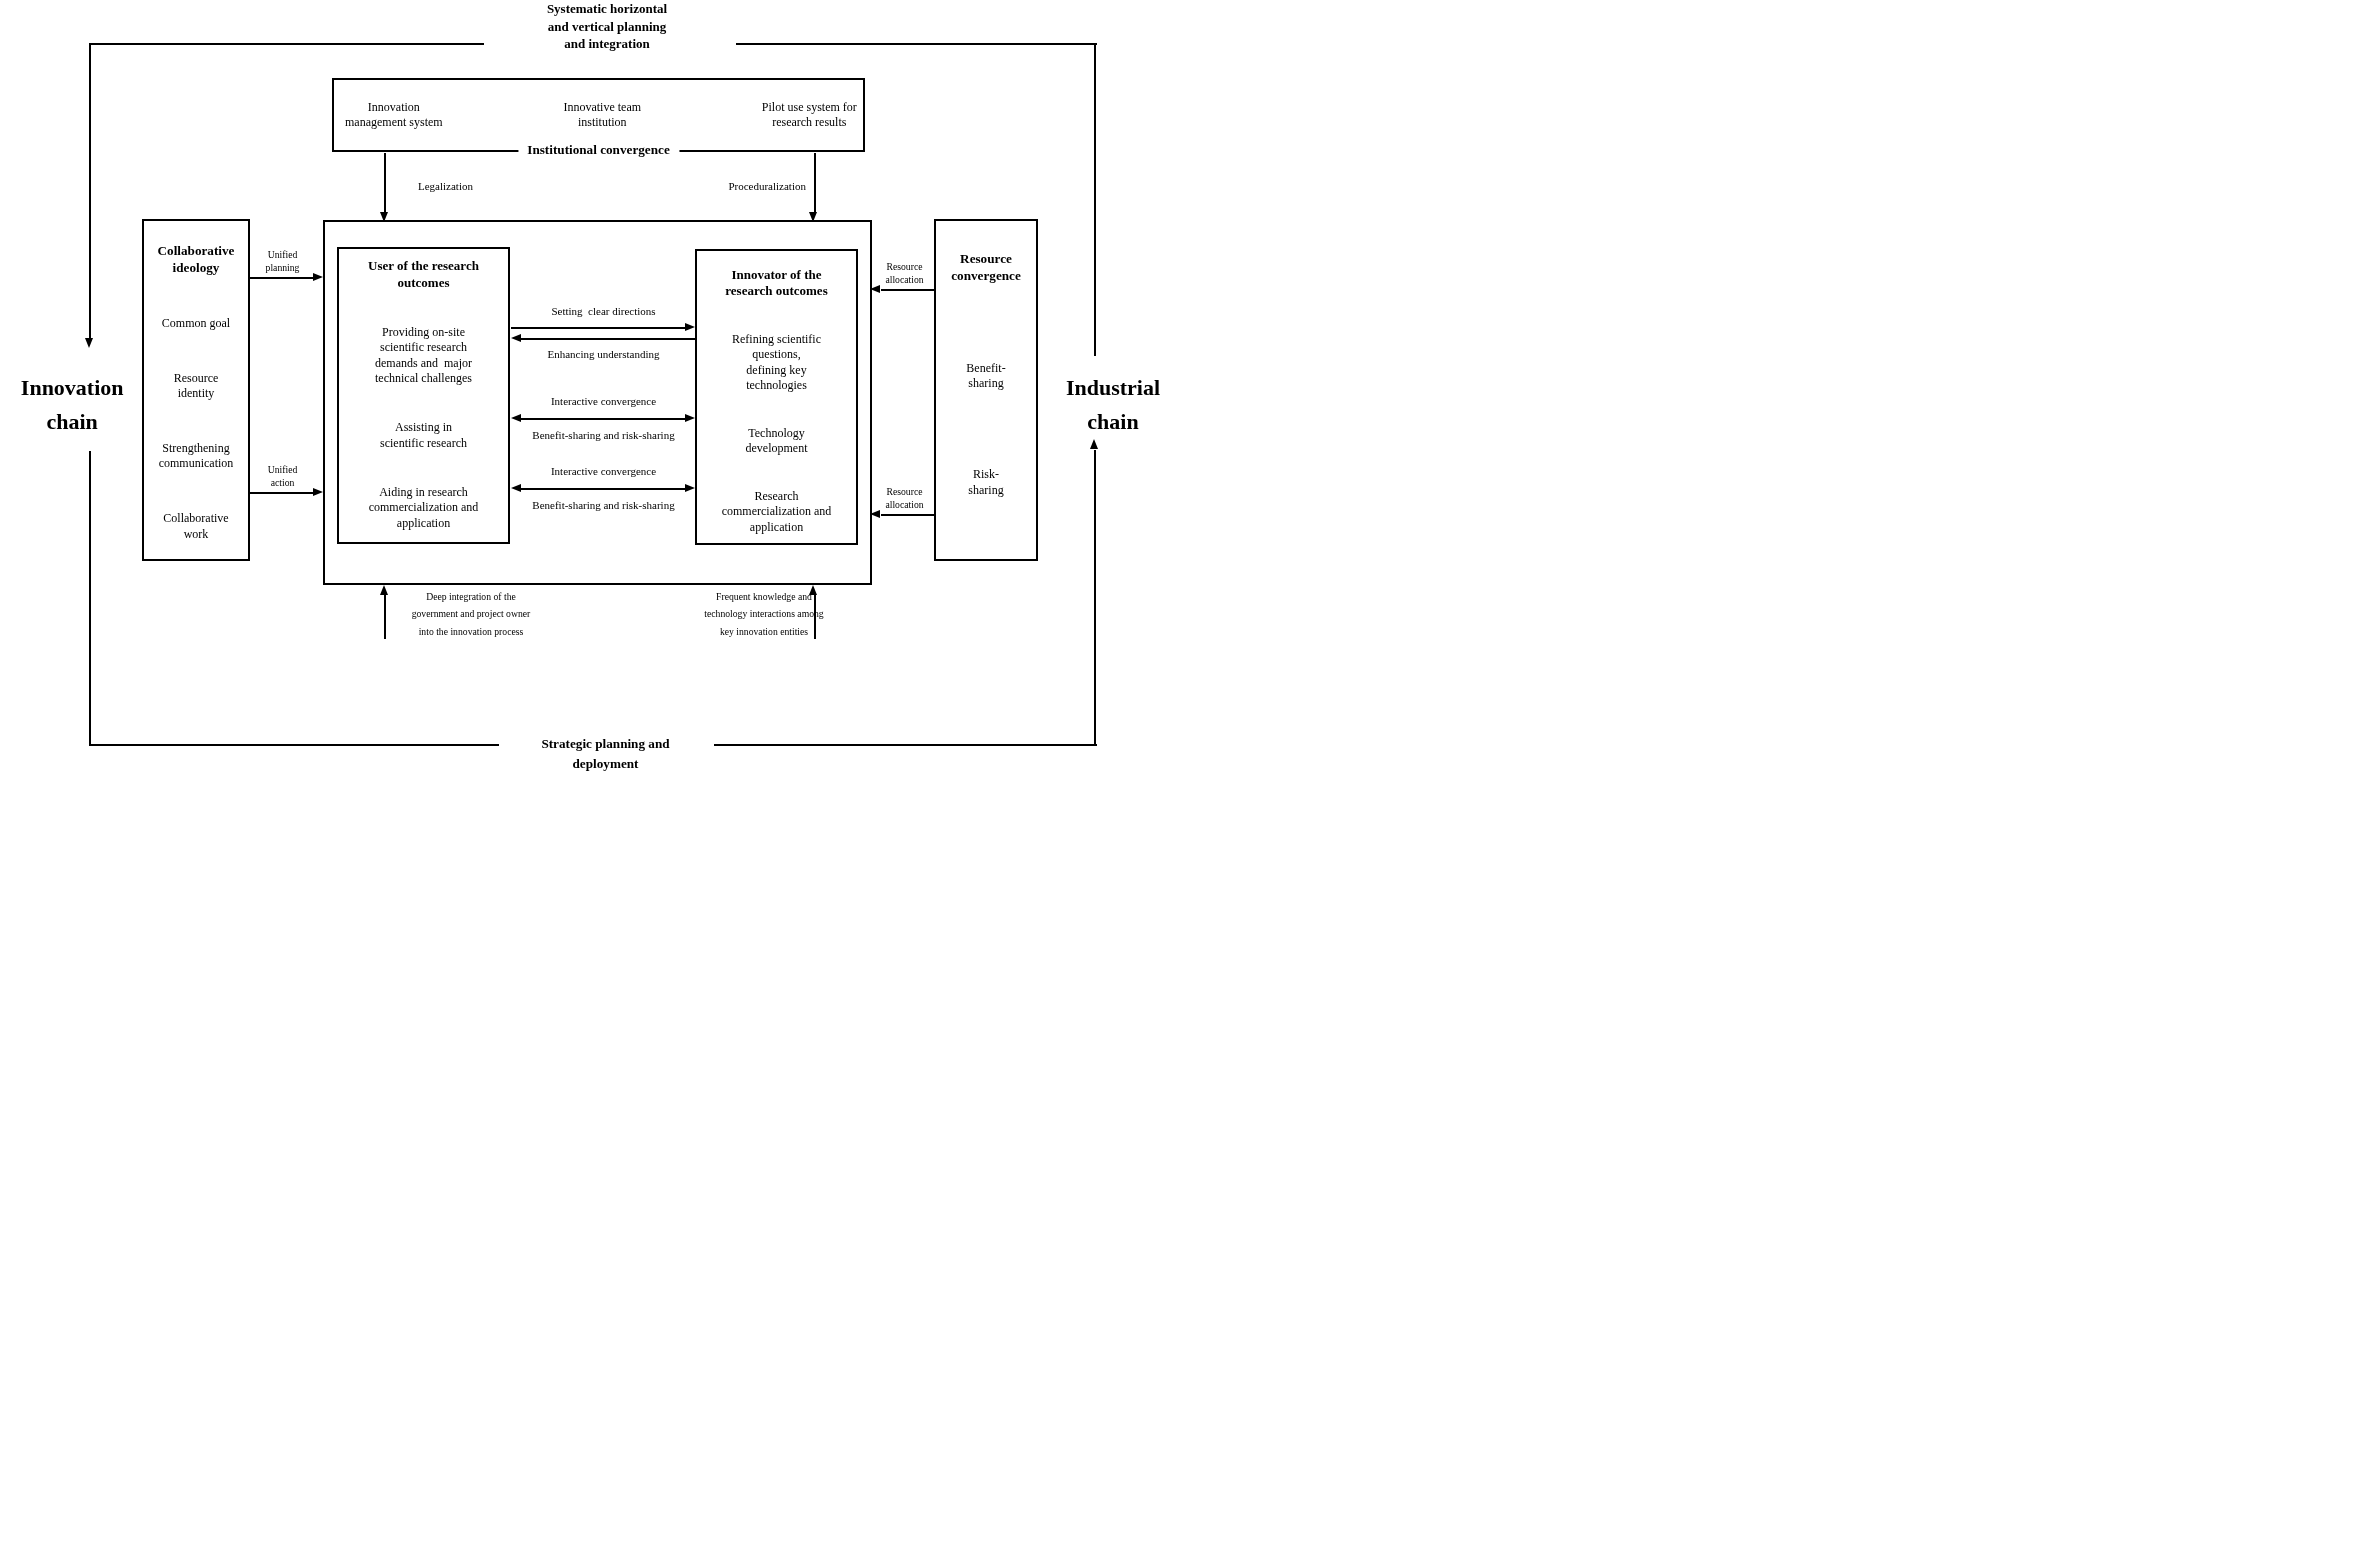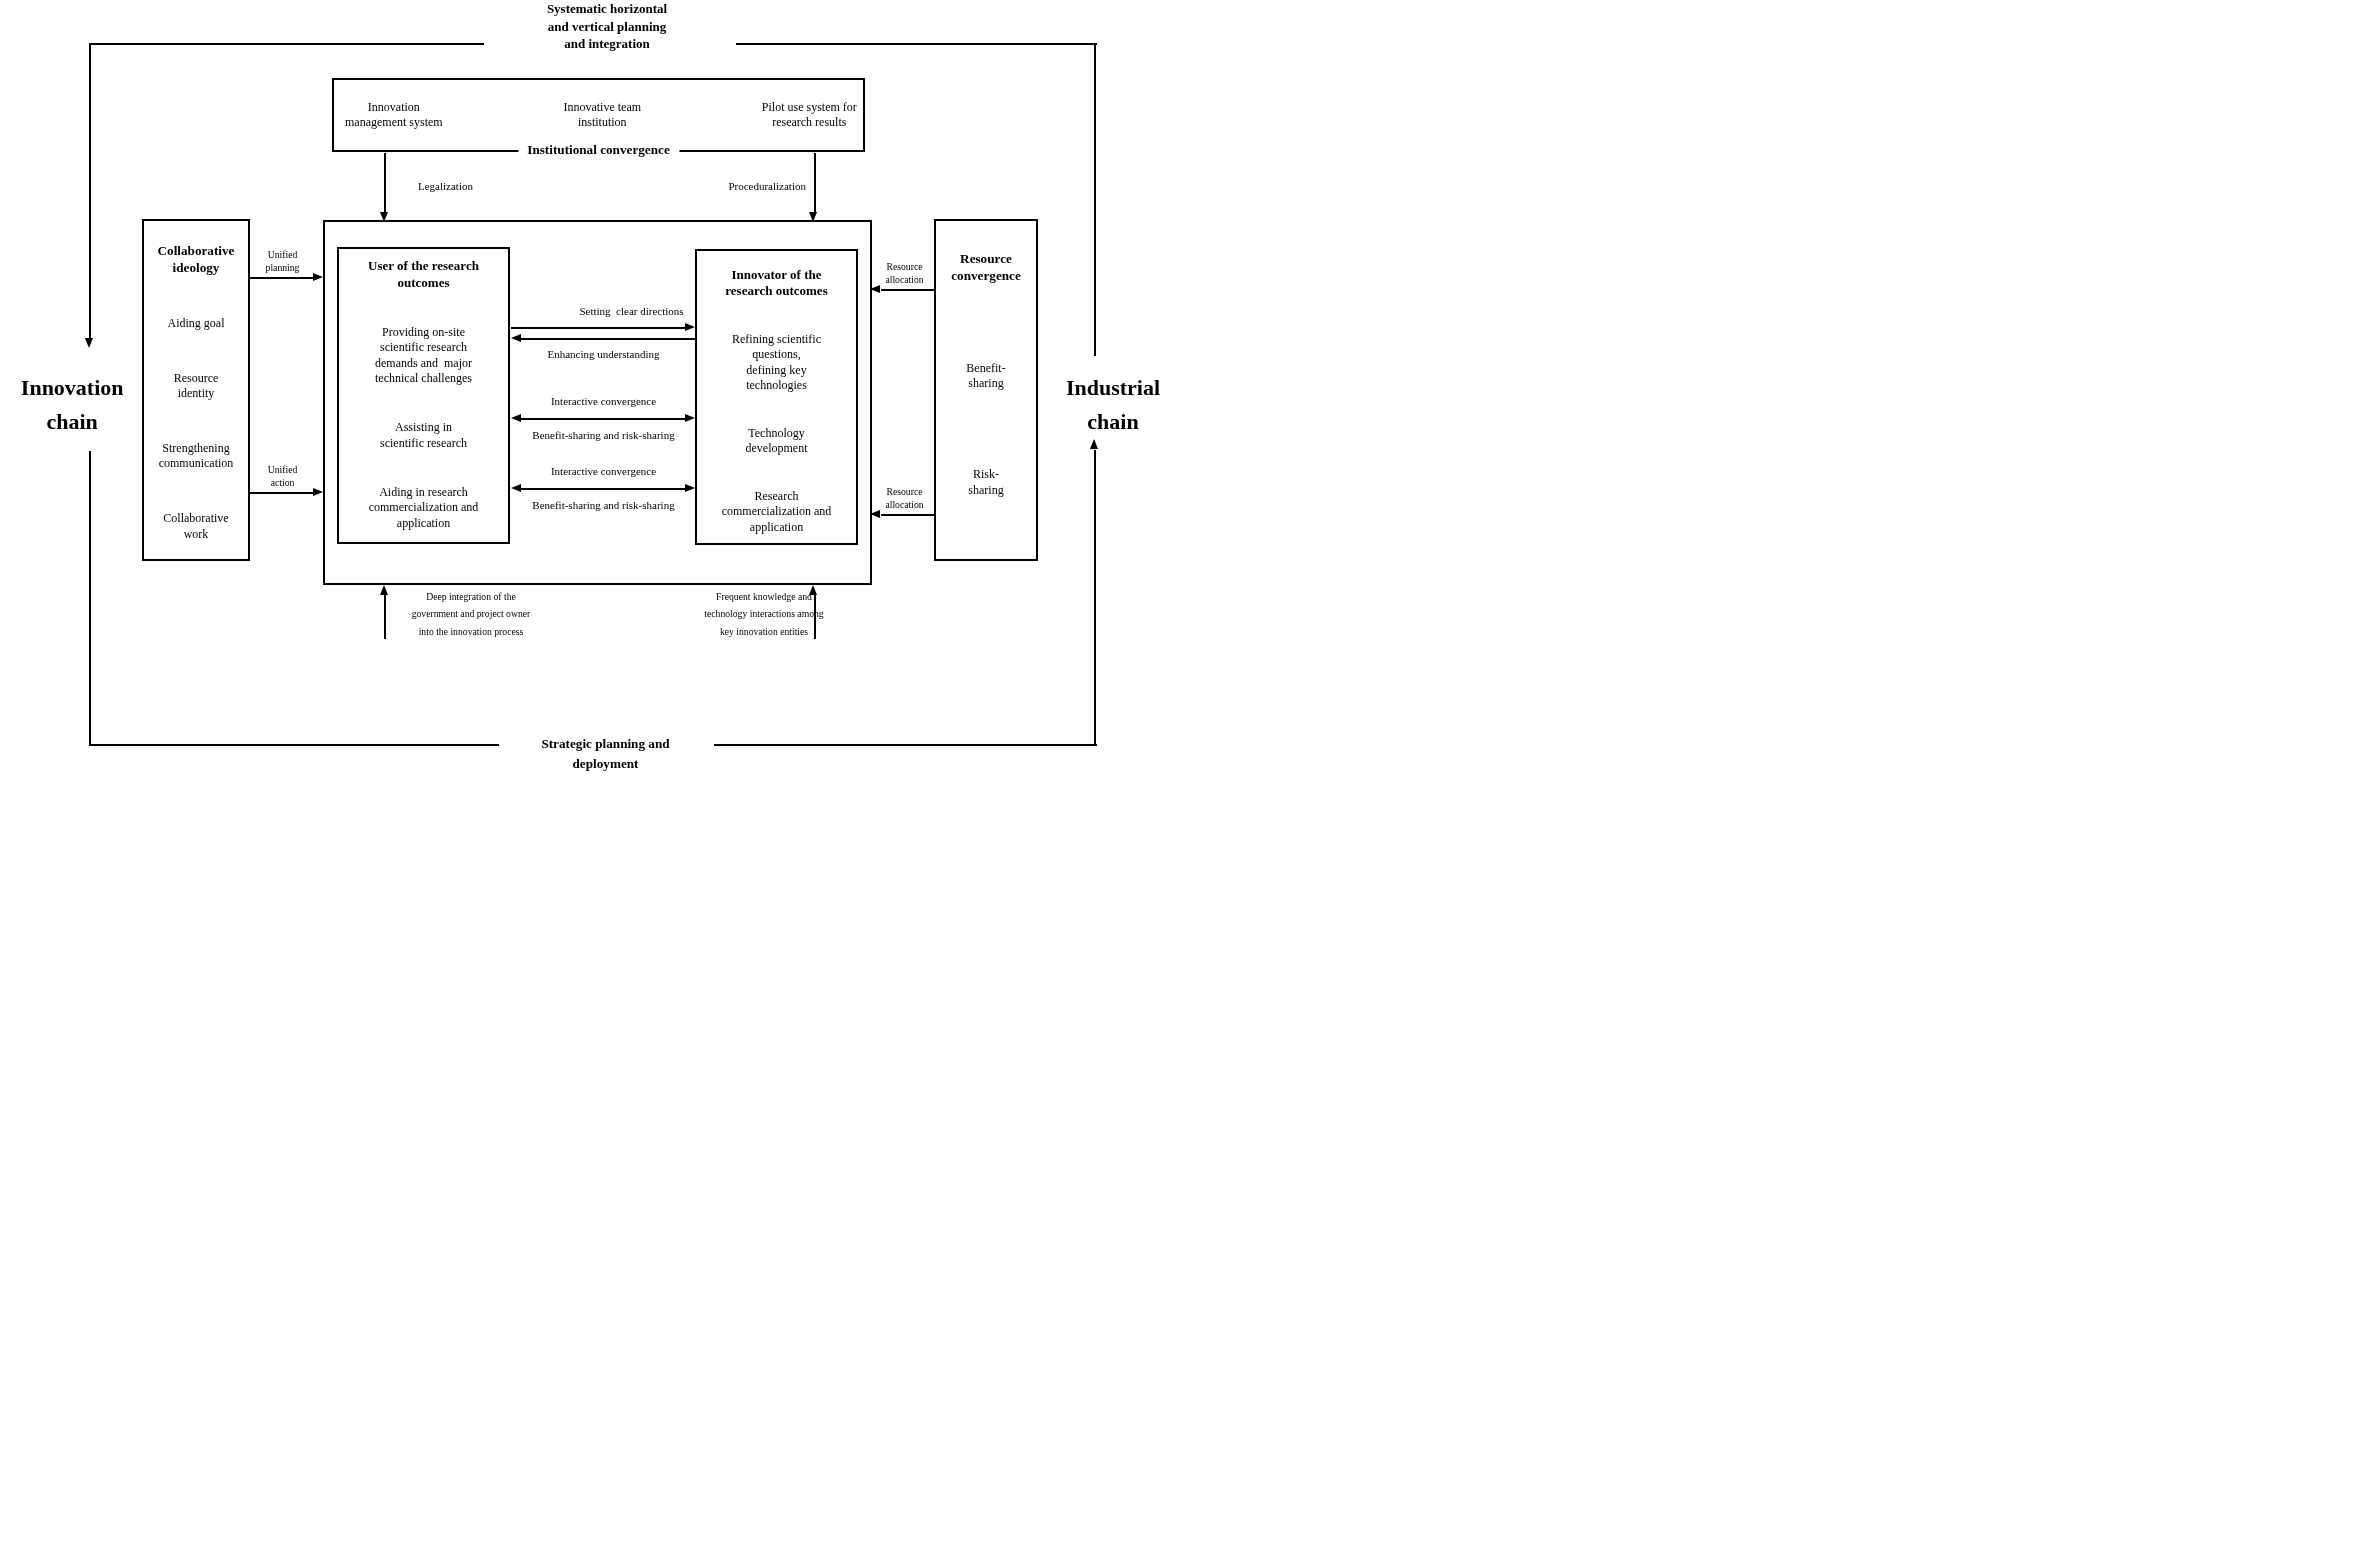--- a/index.html
+++ b/index.html
@@ -70,21 +70,21 @@
   <div class="arr arr-down" style="left:380px;top:212px;"></div>
   <div class="lbl mid" style="left:398px;top:180px;width:86px;text-align:left;margin-left:20px;">Legalization</div>
 
   <div class="vline" style="left:814px;top:153px;height:59px;"></div>
   <div class="arr arr-down" style="left:809px;top:212px;"></div>
   <div class="lbl mid" style="left:685px;top:180px;width:121px;text-align:right;">Proceduralization</div>
 
   <div class="box flexcol" style="left:142px;top:219px;width:108px;height:342px;padding:22px 1.6px 17px;">
     <div class="box-title" style="font-size:13.2px;">Collaborative
 ideology</div>
-    <div class="body-txt">Aiding goal</div>
+    <div class="body-txt">Common goal</div>
     <div class="body-txt">Resource
 identity</div>
     <div class="body-txt">Strengthening
 communication</div>
     <div class="body-txt">Collaborative
 work</div>
   </div>
 
   <div class="lbl small" style="left:249px;top:249px;width:67px;">Unified
 planning</div>
@@ -119,21 +119,21 @@
 questions,
 defining key
 technologies</div>
     <div class="body-txt">Technology
 development</div>
     <div class="body-txt">Research
 commercialization and
 application</div>
   </div>
 
-  <div class="lbl mid pre" style="left:511px;top:305px;width:185px;margin-left:28px;">Setting  clear directions</div>
+  <div class="lbl mid pre" style="left:511px;top:305px;width:185px;">Setting  clear directions</div>
   <div class="hline" style="left:511px;top:327px;width:176px;"></div>
   <div class="arr arr-right" style="left:685px;top:323px;"></div>
 
   <div class="hline" style="left:521px;top:338px;width:174px;"></div>
   <div class="arr arr-left" style="left:511px;top:334px;"></div>
   <div class="lbl mid" style="left:511px;top:348px;width:185px;">Enhancing understanding</div>
 
   <div class="lbl mid" style="left:511px;top:395px;width:185px;">Interactive convergence</div>
   <div class="hline" style="left:521px;top:418px;width:165px;"></div>
   <div class="arr arr-left" style="left:511px;top:414px;"></div>

